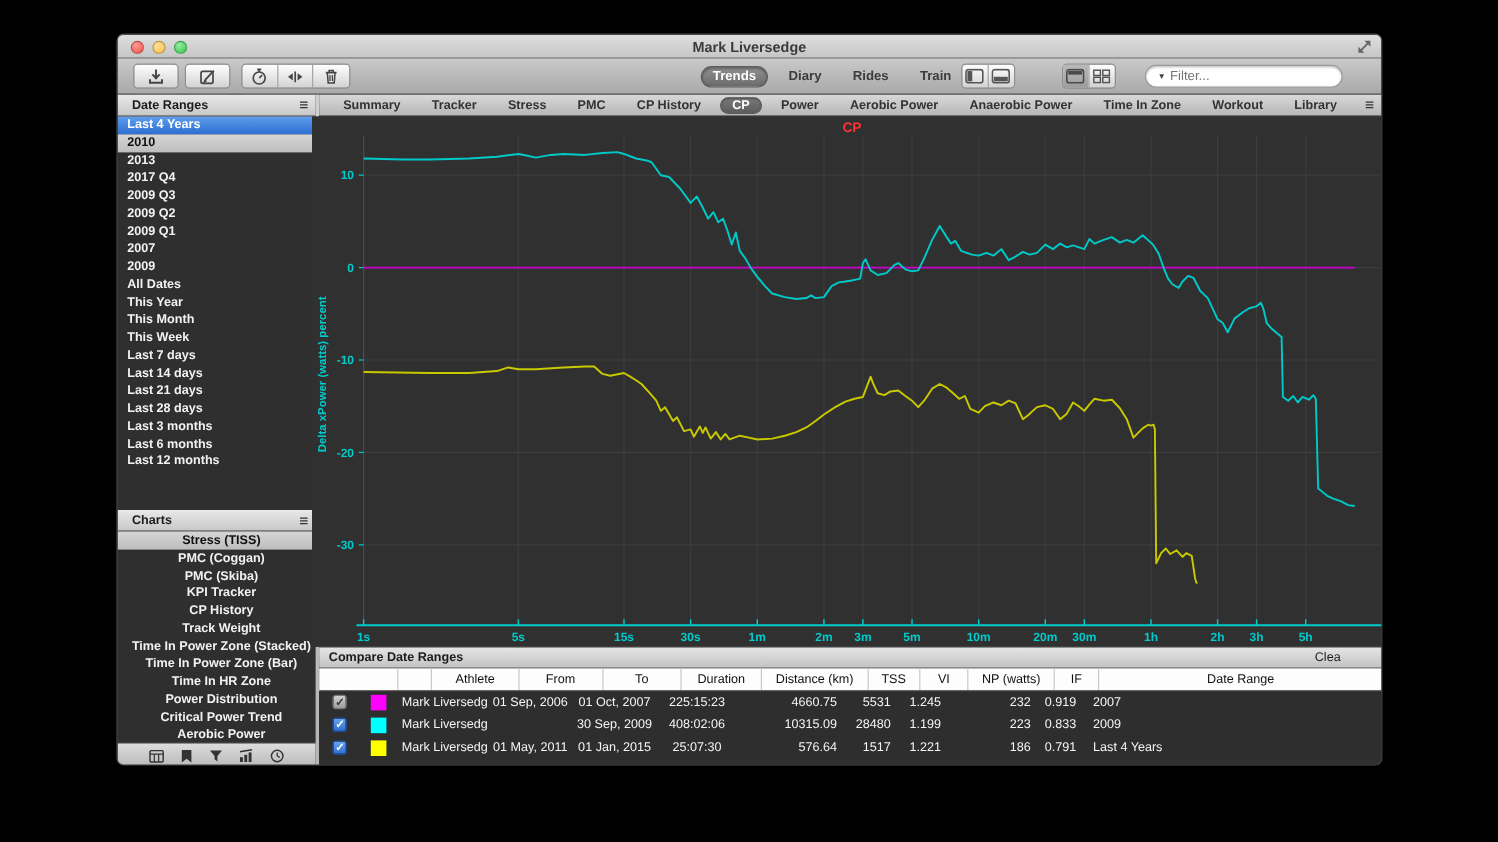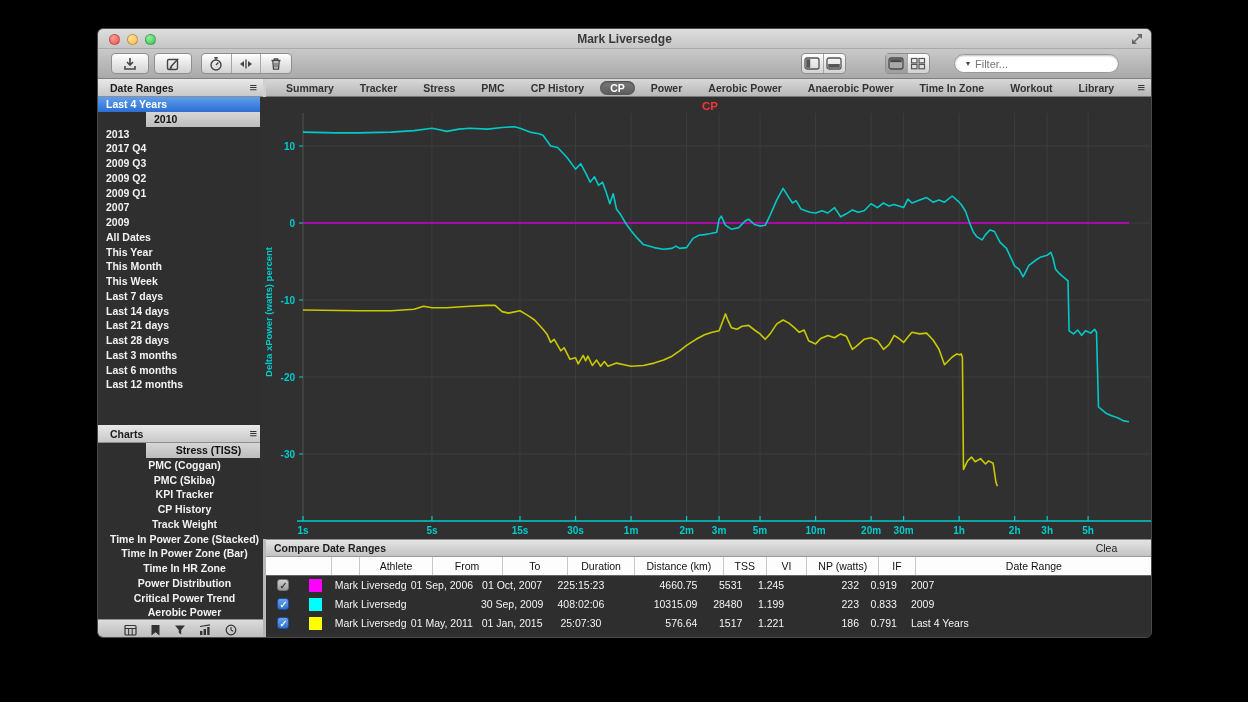--- a/index.html
+++ b/index.html
@@ -32,21 +32,21 @@
   .filter input{border:none;outline:none;flex:1;font-size:11px;color:#333;background:transparent;}
   
   .content{position:absolute;left:0;top:50px;width:100%;height:560px;background:#2f2f2f;}
   .sidebar{position:absolute;left:0;top:0;width:165px;height:560px;background:#2f2f2f;}
   .sbheader{height:18px;background:linear-gradient(#e9e9e9,#c8c8c8);border-bottom:1px solid #8e8e8e;
             color:#1c1c1c;font-size:10.5px;font-weight:bold;line-height:18px;padding:0 12px;position:relative;}
   .sbheader .menu{position:absolute;right:6px;top:0;color:#333;font-size:13px;}
   .sb-item{height:14.75px;line-height:14.75px;font-size:10.5px;font-weight:bold;color:#f2f2f2;
            padding-left:8px;white-space:nowrap;overflow:hidden;}
   .sb-item.sel-blue{background:linear-gradient(#5f9eec,#2c6ed2);color:#fff;}
-  .sb-item.sel-gray{background:linear-gradient(#d6d6d6,#bdbdbd);color:#111;margin-left:48px;}
+  .sb-item.sel-gray{background:linear-gradient(#d6d6d6,#bdbdbd);color:#111;}
   .sbfooter{position:absolute;left:0;bottom:0;width:165px;height:20px;
             background:linear-gradient(#dcdcdc,#b9b9b9);border-top:1px solid #8e8e8e;
             display:flex;align-items:center;justify-content:center;gap:13px;}
   .splitter{position:absolute;left:165px;top:0;width:3px;height:560px;background:linear-gradient(#d0d0d0,#b5b5b5);}
   .main{position:absolute;left:168px;top:0;width:887px;height:560px;background:#303030;}
   .charttabs{position:absolute;left:0;top:0;width:100%;height:18px;
              background:linear-gradient(#d8d8d8,#b7b7b7);border-bottom:1px solid #777;
              display:flex;align-items:center;padding-left:10px;gap:6px;}
   .ctab{font-size:10.5px;font-weight:bold;color:#333;padding:1px 10px;border-radius:8px;white-space:nowrap;}
   .ctab.active{background:linear-gradient(#7b7b7b,#5a5a5a);color:#fff;box-shadow:inset 0 1px 2px rgba(0,0,0,.45);}
@@ -115,20 +115,26 @@
           </svg>
         </div>
         <div class="seg">
           <svg width="16" height="16">
             <path d="M3.5,4.5 h9 M6.3,4.2 v-1.4 h3.4 v1.4" stroke="#454545" stroke-width="1.3" fill="none"></path>
             <path d="M4.8,4.8 l0.7,8.4 h5 l0.7,-8.4" stroke="#454545" stroke-width="1.3" fill="none"></path>
             <path d="M7,6.5 v5 M9,6.5 v5" stroke="#454545" stroke-width="1.1"></path>
           </svg>
         </div>
       </div>
+      <div class="viewtabs">
+          <div class="vtab active">Trends</div>
+          <div class="vtab">Diary</div>
+          <div class="vtab">Rides</div>
+          <div class="vtab">Train</div>
+        </div>
       <div class="tgroup" style="left:703px;width:45px;">
         <div class="seg" style="width:22px;">
           <svg width="16" height="13">
             <rect x="1" y="1" width="14" height="11" rx="2" stroke="#555" stroke-width="1.3" fill="none"></rect>
             <rect x="2.2" y="2.2" width="4" height="8.6" fill="#555"></rect>
           </svg>
         </div>
         <div class="seg" style="width:22px;">
           <svg width="16" height="13">
             <rect x="1" y="1" width="14" height="11" rx="2" stroke="#555" stroke-width="1.3" fill="none"></rect>

